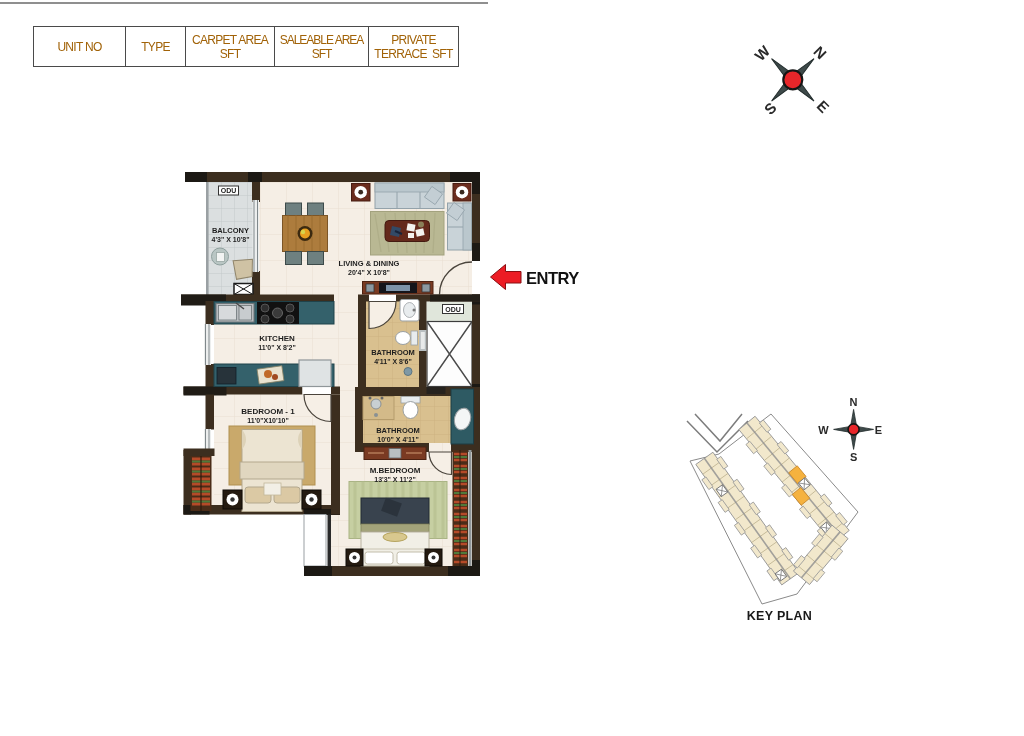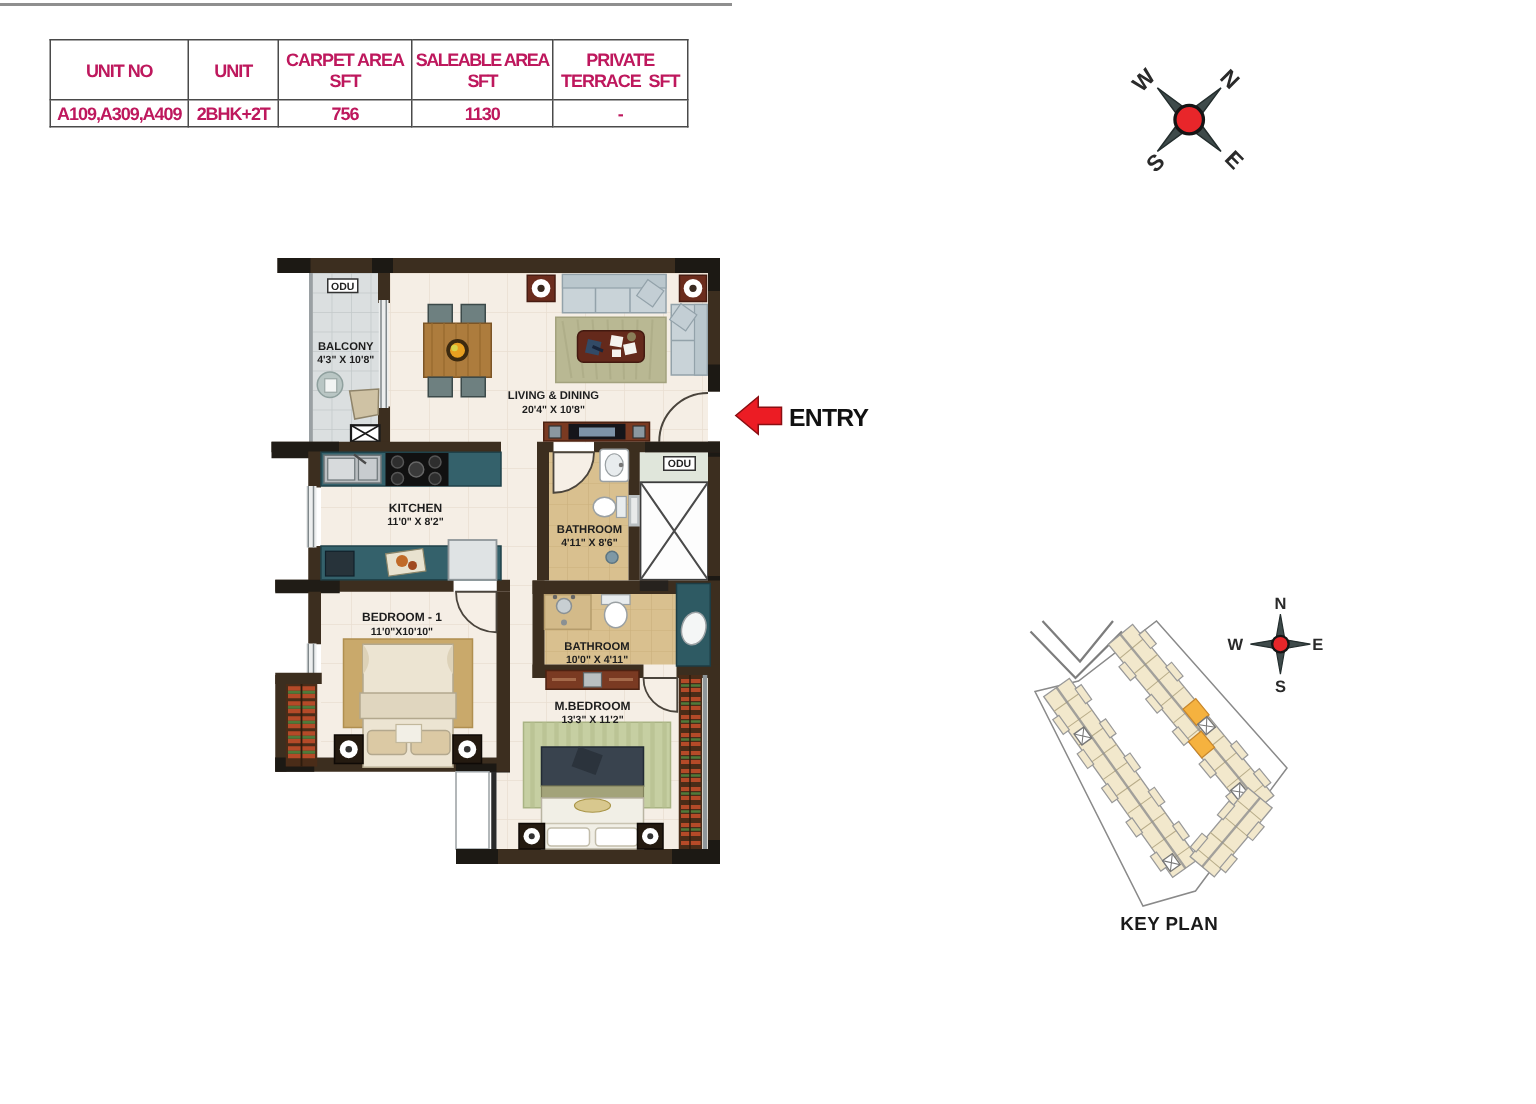--- a/index.html
+++ b/index.html
@@ -1,40 +1,33 @@
 <!DOCTYPE html>
 <html><head><meta charset="utf-8">
 <style>
 *{margin:0;padding:0;box-sizing:border-box}
 body{width:1024px;height:736px;background:#fff;font-family:"Liberation Sans",sans-serif;position:relative;overflow:hidden}
 .abs{position:absolute}
-table.info{border-collapse:collapse;font-weight:bold;color:#be185d;table-layout:fixed}
+table.info{border-collapse:collapse;font-weight:normal;color:#a16207;table-layout:fixed}
 table.info td{border:1px solid #4a4a4a;text-align:center;vertical-align:middle;padding:0;line-height:14px;white-space:nowrap;letter-spacing:-0.7px;overflow:hidden}
 </style></head>
 <body>
 
 <div class="abs" style="left:0;top:2px;width:488px;height:1.5px;background:#8f8f8f"></div>
 
 <div class="abs" style="left:33px;top:26px">
 <table class="info" style="width:422px;font-size:12px">
 <tbody>
         <tr style="height:40px">
 <td style="width:92px">UNIT NO</td>
-          <td style="width:60px">UNIT</td>
+          <td style="width:60px">TYPE</td>
           <td style="width:89px">CARPET AREA<br>SFT</td>
           <td style="width:94px;letter-spacing:-1px">SALEABLE AREA<br>SFT</td>
           <td style="width:90px">PRIVATE<br>TERRACE&nbsp; SFT</td>
 </tr>
-<tr style="height:18px">
-          <td>A109,A309,A409</td>
-          <td>2BHK+2T</td>
-          <td>756</td>
-          <td>1130</td>
-          <td>-</td>
-        </tr>
 </tbody>
     </table>
 </div>
 <svg class="abs" style="left:0;top:0" width="1024" height="736" viewBox="0 0 1024 736">
 <defs>
 <pattern id="tile" width="26" height="26" patternUnits="userSpaceOnUse">
 <rect width="26" height="26" fill="#f5eee5"></rect>
 <path d="M0 0H26M0 0V26" stroke="#e9ded2" stroke-width="1" fill="none"></path>
 </pattern>
 <pattern id="btile" width="13" height="13" patternUnits="userSpaceOnUse">

